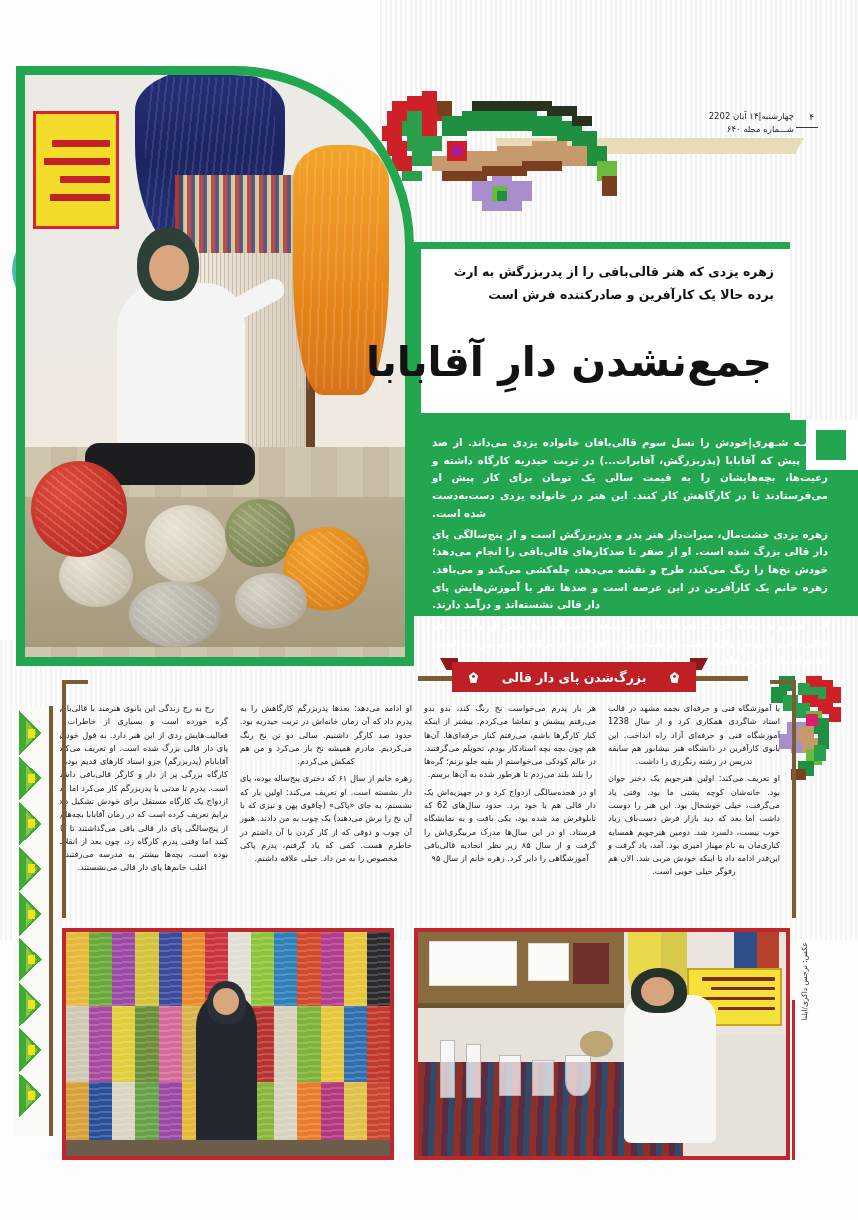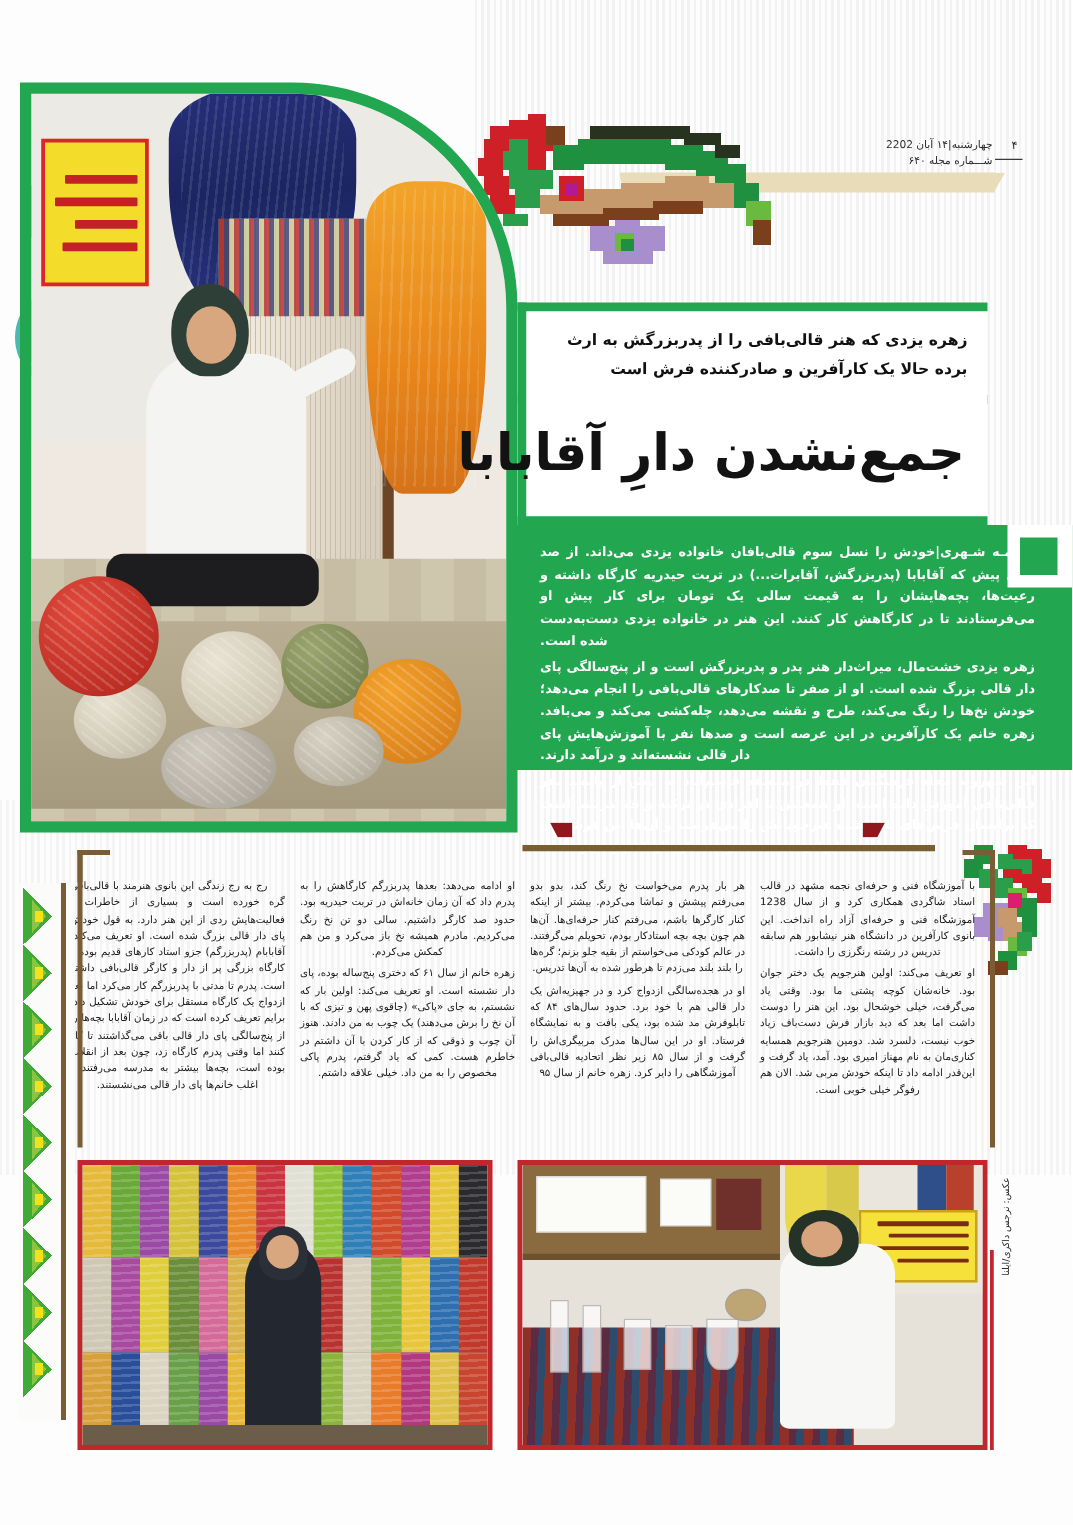--- a/index.html
+++ b/index.html
@@ -552,38 +552,49 @@
     <p>این شهروند محله فرهنگیان فقط در منطقه قاسم‌آباد به بیش از پانصد نفر قالی‌بافی آموزش داده است. او همچنین با افرادی در ترکیه و قم مرتبط است که برایشان فرش‌های بافته‌شده هنرجویانش را می‌فرستد و آن‌ها این فرش‌های ایرانی دست‌باف را به خارج از کشور می‌رسانند.</p>
   </div>
   <div id="intro-notch">
       <i></i>
     </div>
 
   <div id="banner-rule"></div>
   <div id="banner">
     <div class="ear l"></div>
     <div class="ear r"></div>
+    <div class="body">
+      <svg class="dia" viewBox="0 0 14 14">
+        <path d="M7 1 L12 5 L10 13 L4 13 L2 5 Z" fill="#ffffff"></path>
+        <circle cx="7" cy="6" r="1.6" fill="#bf2026"></circle>
+      </svg>
+      <span class="txt">بزرگ‌شدن پای دار قالی</span>
+      <svg class="dia" viewBox="0 0 14 14">
+        <path d="M7 1 L12 5 L10 13 L4 13 L2 5 Z" fill="#ffffff"></path>
+        <circle cx="7" cy="6" r="1.6" fill="#bf2026"></circle>
+      </svg>
+    </div>
   </div>
 
   <div class="bracket" id="br-tr"></div>
   <div class="bracket" id="br-tl"></div>
   <div id="col-divider-l"></div>
   <div id="col-divider-r"></div>
 
   <div id="cols">
     <div class="col">
       <p class="first">رج به رج زندگی این بانوی هنرمند با قالی‌بافی گره خورده است و بسیاری از خاطرات و فعالیت‌هایش ردی از این هنر دارد. به قول خودش پای دار قالی بزرگ شده است. او تعریف می‌کند: آقابابام (پدربزرگم) جزو استاد کارهای قدیم بوده و کارگاه بزرگی پر از دار و کارگر قالی‌بافی داشته است. پدرم تا مدتی با پدربزرگم کار می‌کرد اما بعد ازدواج یک کارگاه مستقل برای خودش تشکیل داد. برایم تعریف کرده است که در زمان آقابابا بچه‌ها را از پنج‌سالگی پای دار قالی باقی می‌گذاشتند تا کار کنند اما وقتی پدرم کارگاه زد، چون بعد از انقلاب بوده است، بچه‌ها بیشتر به مدرسه می‌رفتند و اغلب خانم‌ها پای دار قالی می‌نشستند.</p>
     </div>
     <div class="col">
       <p>او ادامه می‌دهد: بعدها پدربزرگم کارگاهش را به پدرم داد که آن زمان خانه‌اش در تربت حیدریه بود. حدود صد کارگر داشتیم. سالی دو تن نخ رنگ می‌کردیم. مادرم همیشه نخ باز می‌کرد و من هم کمکش می‌کردم.</p>
       <p>زهره خانم از سال ۶۱ که دختری پنج‌ساله بوده، پای دار نشسته است. او تعریف می‌کند: اولین بار که نشستم، به جای «پاکی» (چاقوی پهن و تیزی که با آن نخ را برش می‌دهند) یک چوب به من دادند. هنوز آن چوب و ذوقی که از کار کردن با آن داشتم در خاطرم هست. کمی که یاد گرفتم، پدرم پاکی مخصوص را به من داد. خیلی علاقه داشتم.</p>
     </div>
     <div class="col">
-      <p>هر بار پدرم می‌خواست نخ رنگ کند، بدو بدو می‌رفتم پیشش و تماشا می‌کردم. بیشتر از اینکه کنار کارگرها باشم، می‌رفتم کنار حرفه‌ای‌ها. آن‌ها هم چون بچه بچه استادکار بودم، تحویلم می‌گرفتند. در عالم کودکی می‌خواستم از بقیه جلو بزنم؛ گره‌ها را بلند بلند می‌زدم تا هرطور شده به آن‌ها تدریس.</p>
-      <p>او در هجده‌سالگی ازدواج کرد و در جهیزیه‌اش یک دار قالی هم با خود برد. حدود سال‌های ۸۴ که تابلوفرش مد شده بود، یکی بافت و به نمایشگاه فرستاد. او در این سال‌ها مدرک مربیگری‌اش را گرفت و از سال ۸۵ زیر نظر اتحادیه قالی‌بافی آموزشگاهی را دایر کرد. زهره خانم از سال ۹۵</p>
+      <p>هر بار پدرم می‌خواست نخ رنگ کند، بدو بدو می‌رفتم پیشش و تماشا می‌کردم. بیشتر از اینکه کنار کارگرها باشم، می‌رفتم کنار حرفه‌ای‌ها. آن‌ها هم چون بچه بچه استادکار بودم، تحویلم می‌گرفتند. در عالم کودکی می‌خواستم از بقیه جلو بزنم؛ گره‌ها را بلند بلند می‌زدم تا هرطور شده به آن‌ها برسم.</p>
+      <p>او در هجده‌سالگی ازدواج کرد و در جهیزیه‌اش یک دار قالی هم با خود برد. حدود سال‌های 62 که تابلوفرش مد شده بود، یکی بافت و به نمایشگاه فرستاد. او در این سال‌ها مدرک مربیگری‌اش را گرفت و از سال ۸۵ زیر نظر اتحادیه قالی‌بافی آموزشگاهی را دایر کرد. زهره خانم از سال ۹۵</p>
     </div>
     <div class="col">
       <p>با آموزشگاه فنی و حرفه‌ای نجمه مشهد در قالب استاد شاگردی همکاری کرد و از سال 1238 آموزشگاه فنی و حرفه‌ای آزاد راه انداخت. این بانوی کارآفرین در دانشگاه هنر نیشابور هم سابقه تدریس در رشته رنگرزی را داشت.</p>
       <p>او تعریف می‌کند: اولین هنرجویم یک دختر جوان بود. خانه‌شان کوچه پشتی ما بود. وقتی یاد می‌گرفت، خیلی خوشحال بود. این هنر را دوست داشت اما بعد که دید بازار فرش دست‌باف زیاد خوب نیست، دلسرد شد. دومین هنرجویم همسایه کناری‌مان به نام مهناز امیری بود. آمد، یاد گرفت و این‌قدر ادامه داد تا اینکه خودش مربی شد. الان هم رفوگر خیلی خوبی است.</p>
     </div>
   </div>
 
   <svg id="carpet-border" viewBox="0 0 20 190" preserveAspectRatio="none">
     <g shape-rendering="crispEdges">
       <rect x="0" y="0" width="20" height="190" fill="#fbfbf9"></rect>

